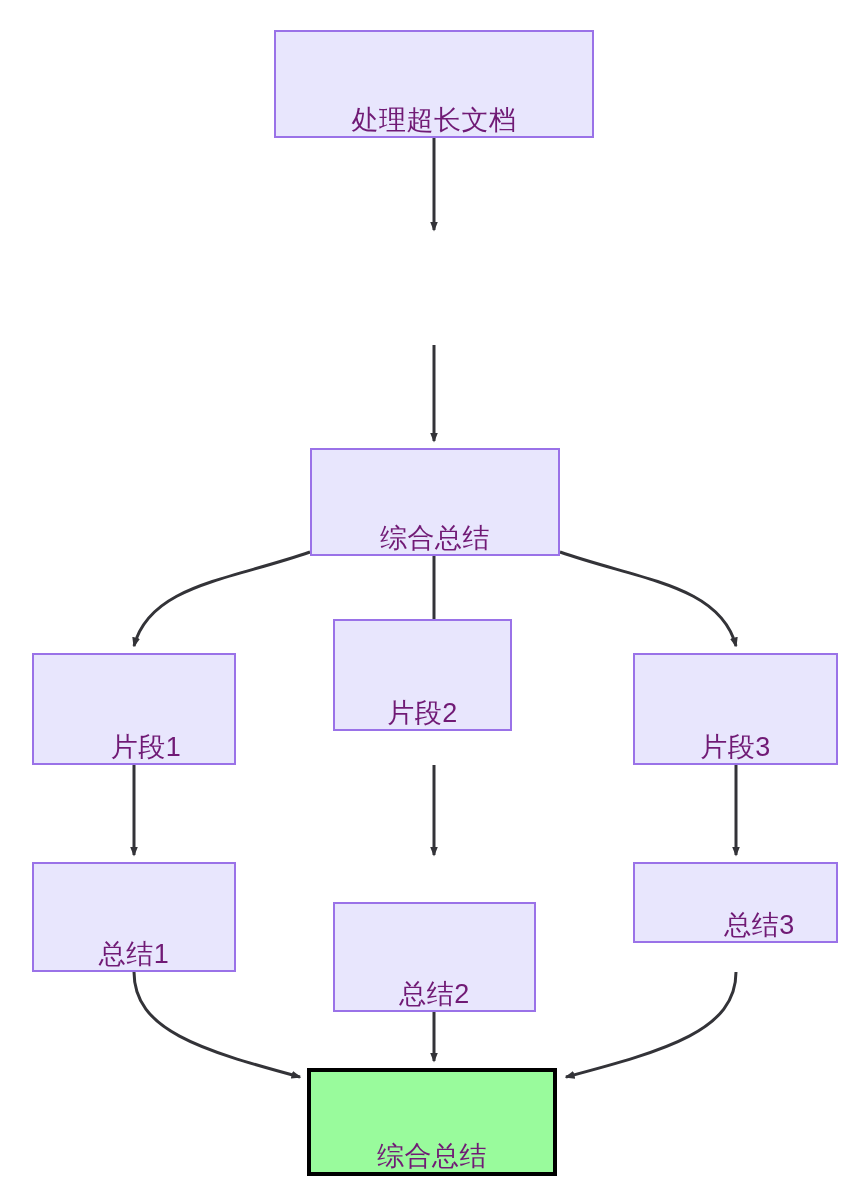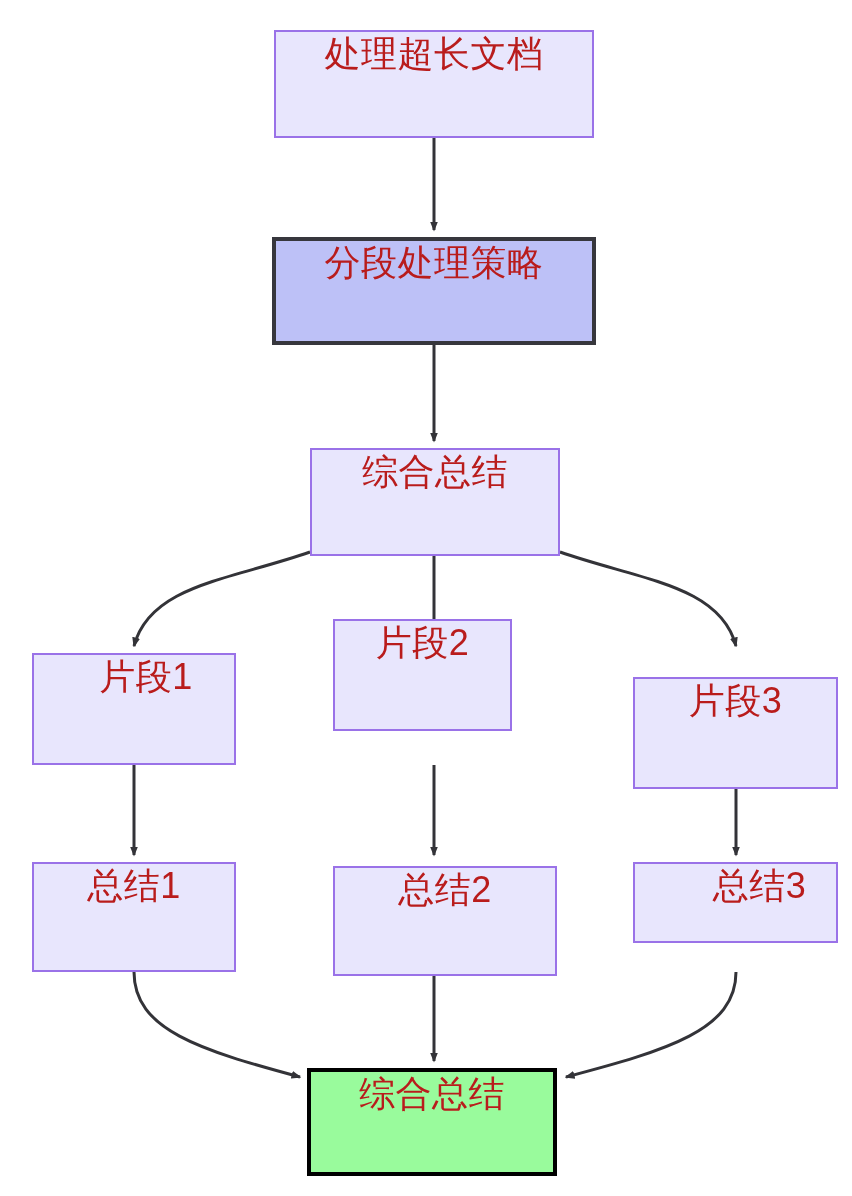--- a/index.html
+++ b/index.html
@@ -27,25 +27,25 @@
   }
   .edge-path {
     fill: none;
     stroke: #333338;
     stroke-width: 3;
   }
   .node {
     position: absolute;
     box-sizing: border-box;
     display: flex;
-    align-items: flex-start;
+    align-items: flex-end;
     justify-content: center;
     text-align: center;
-    color: #b91c1c;
-    font-size: 36px;
+    color: #701a75;
+    font-size: 27px;
     line-height: 1.2;
     letter-spacing: 0.5px;
   }
   .node-default {
     background: #e8e6fd;
     border: 2.5px solid #9a72e8;
   }
   .node-strategy {
     background: #bdc1f7;
     border: 4px solid #37373d;
@@ -91,45 +91,42 @@
 
     <path class="edge-path" d="M 434 972 L 434 1061" marker-end="url(#arrowhead)"></path>
 
     <path class="edge-path" d="M 736 972 C 736 1030, 668 1050, 566 1077" marker-end="url(#arrowhead)"></path>
   </svg>
 
   <div class="node node-default" style="left:274px; top:30px; width:320px; height:108px;">
     <span class="node-label">处理超长文档</span>
   </div>
 
-  <div class="node node-strategy" style="left:272px; top:237px; width:324px; height:108px;">
-    <span class="node-label">分段处理策略</span>
-  </div>
 
   <div class="node node-default" style="left:310px; top:448px; width:250px; height:108px;">
     <span class="node-label">综合总结</span>
   </div>
 
   <div class="node node-default" style="left:32px; top:653px; width:204px; height:112px;padding-left:24px;">
     <span class="node-label">片段1</span>
   </div>
 
   <div class="node node-default" style="left:333px; top:619px; width:179px; height:112px;">
     <span class="node-label">片段2</span>
   </div>
 
-  <div class="node node-default" style="left:633px; top:653px; width:205px; height:112px;margin-top:24px;">
+  <div class="node node-default" style="left:633px; top:653px; width:205px; height:112px;">
     <span class="node-label">片段3</span>
   </div>
 
   <div class="node node-default" style="left:32px; top:862px; width:204px; height:110px;">
     <span class="node-label">总结1</span>
   </div>
 
-  <div class="node node-default" style="left:333px; top:866px; width:224px; height:110px;">
+  <div class="node node-default" style="left:333px; top:902px; width:203px; height:110px;">
     <span class="node-label">总结2</span>
   </div>
 
   <div class="node node-default" style="left:633px; top:862px; width:205px; height:81px;padding-left:48px;">
     <span class="node-label">总结3</span>
   </div>
 
   <div class="node node-final" style="left:307px; top:1068px; width:250px; height:108px;">
     <span class="node-label">综合总结</span>
   </div>

